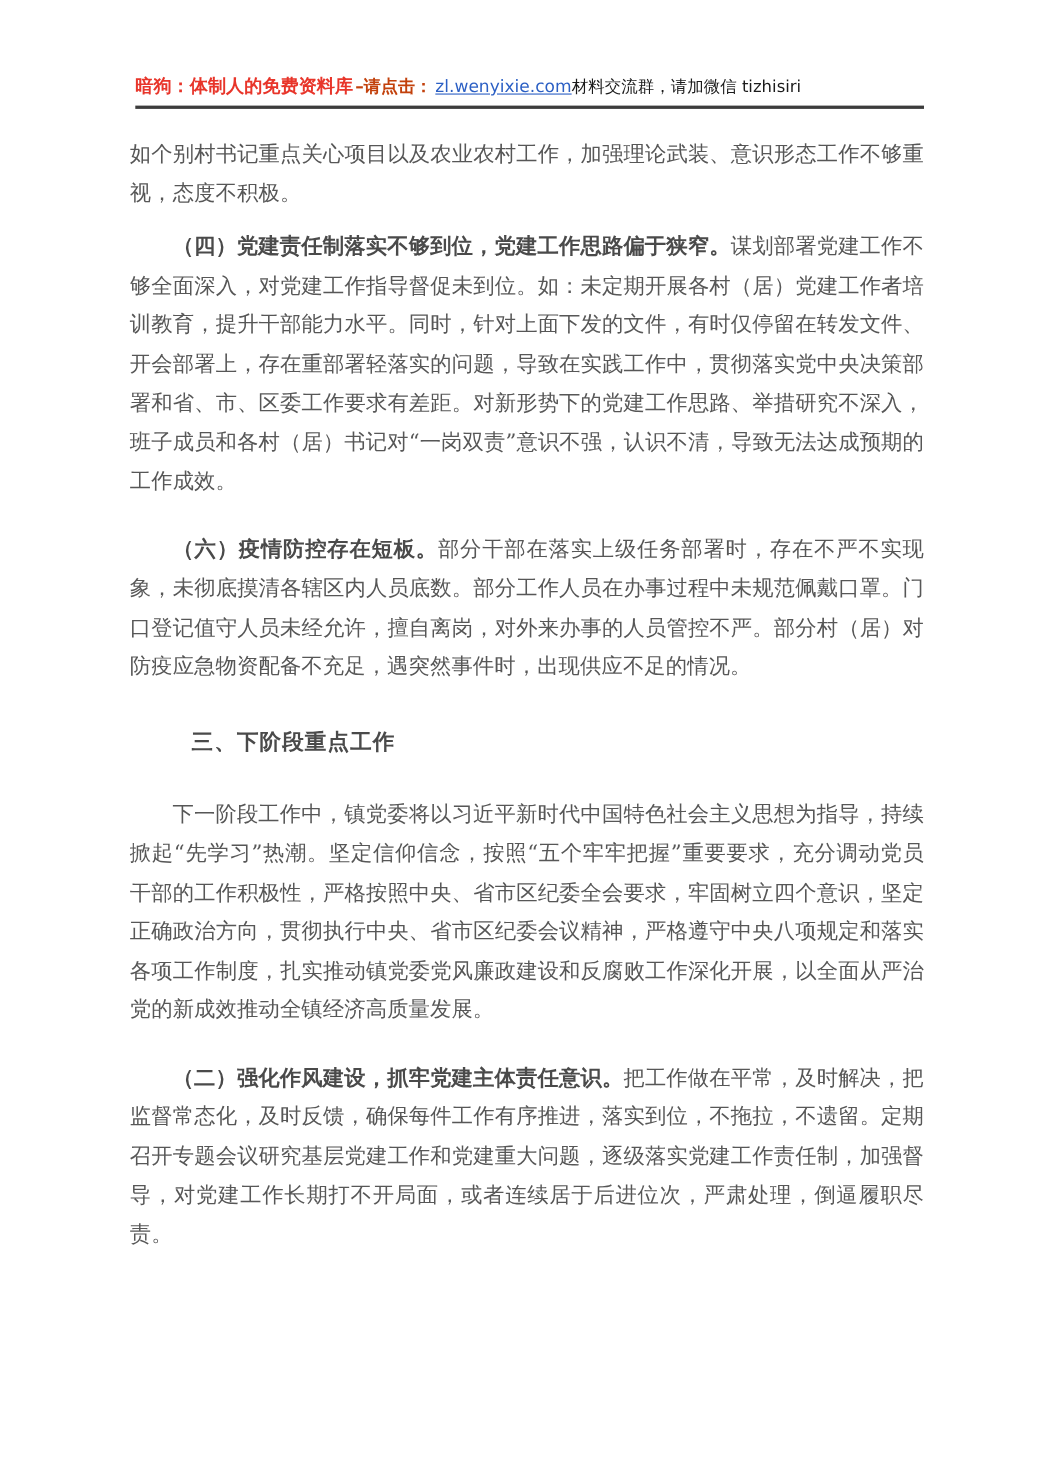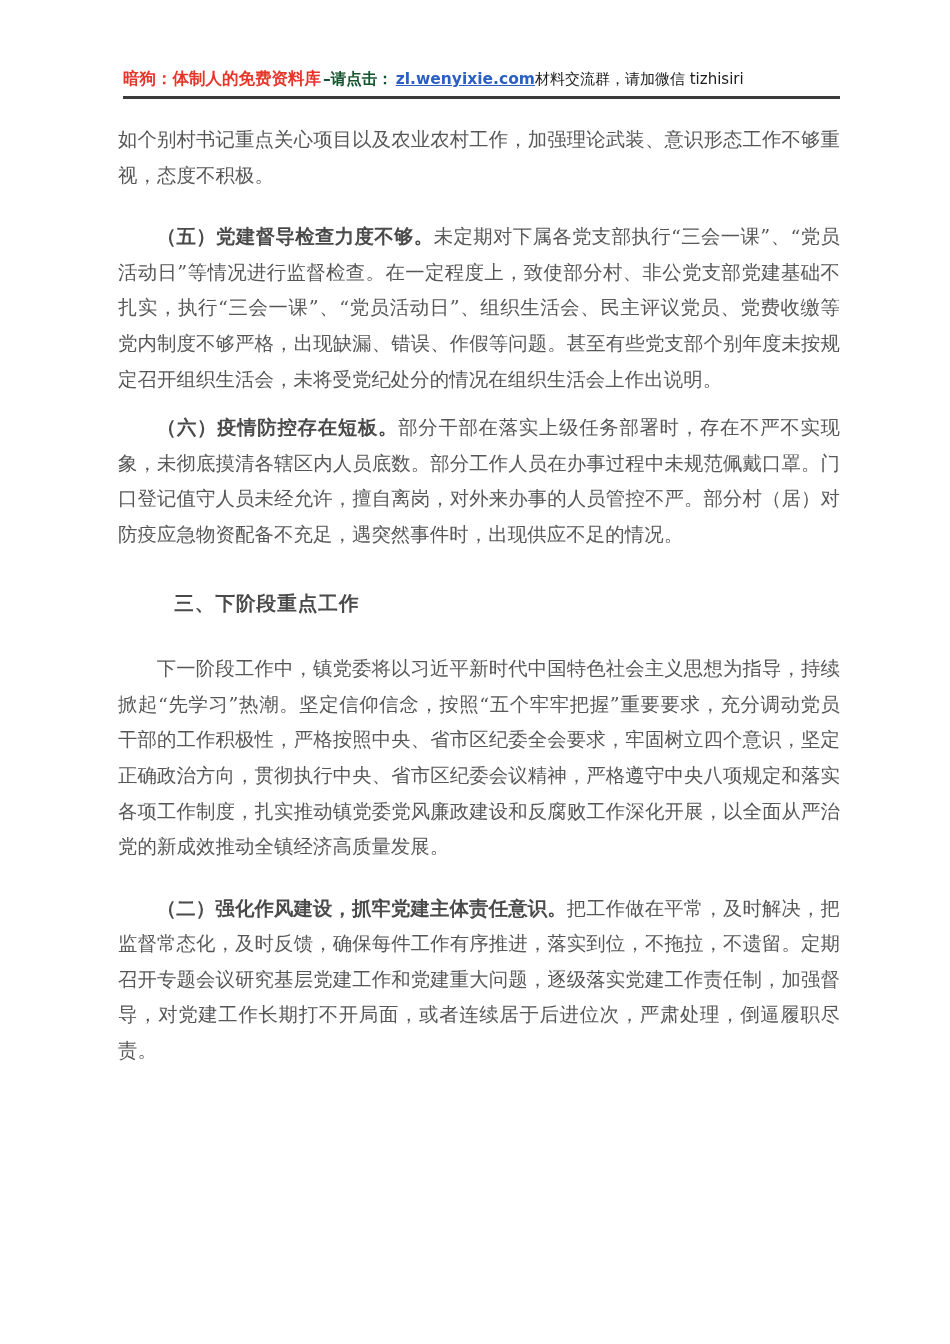--- a/index.html
+++ b/index.html
@@ -34,28 +34,28 @@
     white-space: nowrap;
     font-family: "DejaVu Sans", "Liberation Sans", sans-serif;
   }
   .promo-red {
     color: #e8352a;
     font-weight: bold;
     font-size: 16.5px;
     letter-spacing: 0px;
   }
   .promo-dark {
-    color: #14532d;
+    color: #c2410c;
     font-weight: bold;
     font-size: 15.5px;
     margin-left: 2px;
   }
   .promo-link {
     color: #2b5fc4;
-    font-weight: bold;
+    font-weight: normal;
     font-size: 15.5px;
     text-decoration: underline;
     margin-left: 3px;
     cursor: pointer;
   }
   .promo-tail {
     color: #1b1b1b;
     font-size: 15px;
     font-weight: normal;
   }
@@ -118,24 +118,24 @@
     <span class="promo-tail">材料交流群，请加微信 tizhisiri</span>
   </div>
   <div class="promo-rule"></div>
 
   <div class="doc-body">
 
     <p class="para">如个别村书记重点关心项目以及农业农村工作，加强理论武装、意识形态工作不够重视，态度不积极。</p>
 
     <div class="gap-sm"></div>
 
+    <p class="para indent"><span class="lead">（四）党建责任制落实不够到位，党建工作思路偏于狭窄。</span><span>谋划部署党建工作不够全面深入，对党建工作指导督促未到位。如：未定期开展各村（居）党建工作者培训教育，提升干部能力水平。同时，针对上面下发的文件，有时仅停留在转发文件、开会部署上，存在重部署轻落实的问题，导致在实践工作中，贯彻落实党中央决策部署和省、市、区委工作要求有差距。对新形势下的党建工作思路、举措研究不深入，班子成员和各村（居）书记对“一岗双责”意识不强，认识不清，导致无法达成预期的工作成效。</span></p>
 
     <div class="gap-sm"></div>
 
-    <p class="para indent"><span class="lead">（五）党建督导检查力度不够。</span><span>未定期对下属各党支部执行“三会一课”、“党员活动日”等情况进行监督检查。在一定程度上，致使部分村、非公党支部党建基础不扎实，执行“三会一课”、“党员活动日”、组织生活会、民主评议党员、党费收缴等党内制度不够严格，出现缺漏、错误、作假等问题。甚至有些党支部个别年度未按规定召开组织生活会，未将受党纪处分的情况在组织生活会上作出说明。</span></p>
 
     <div class="gap-sm"></div>
 
     <p class="para indent"><span class="lead">（六）疫情防控存在短板。</span><span>部分干部在落实上级任务部署时，存在不严不实现象，未彻底摸清各辖区内人员底数。部分工作人员在办事过程中未规范佩戴口罩。门口登记值守人员未经允许，擅自离岗，对外来办事的人员管控不严。部分村（居）对防疫应急物资配备不充足，遇突然事件时，出现供应不足的情况。</span></p>
 
     <div class="gap-md"></div>
 
     <h2 class="section-heading">三、下阶段重点工作</h2>
 
     <div class="gap-sm"></div>

